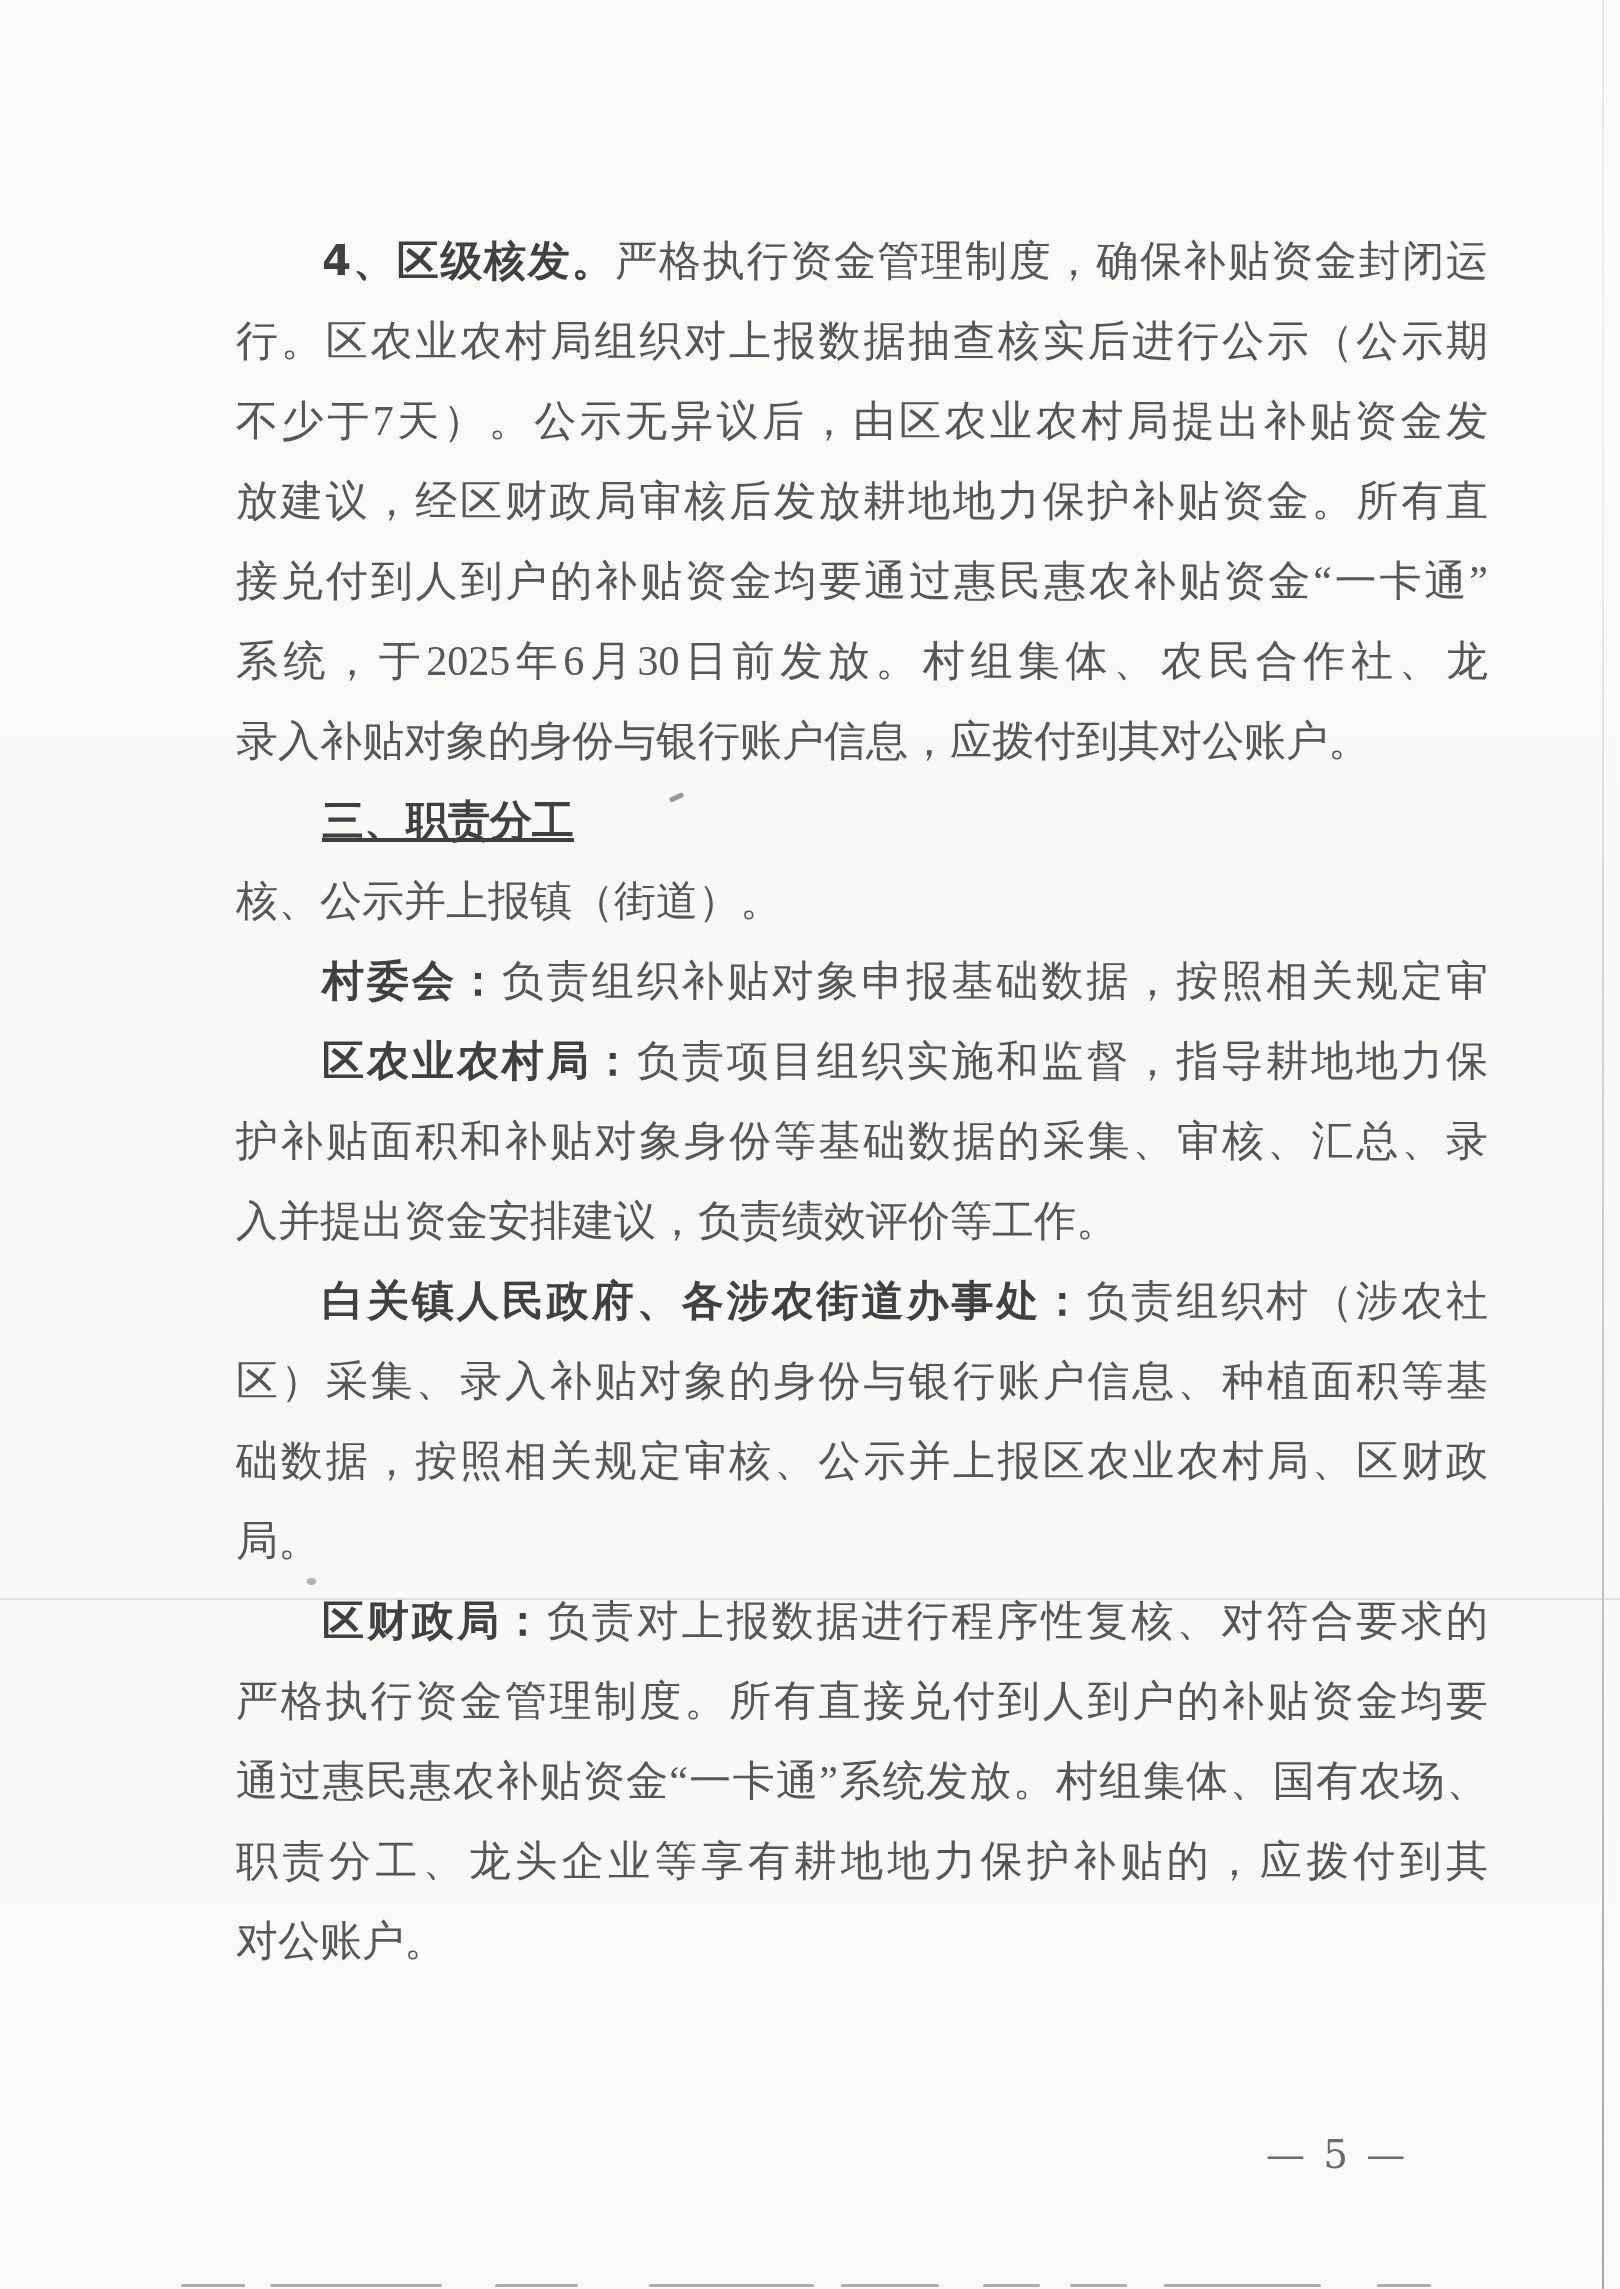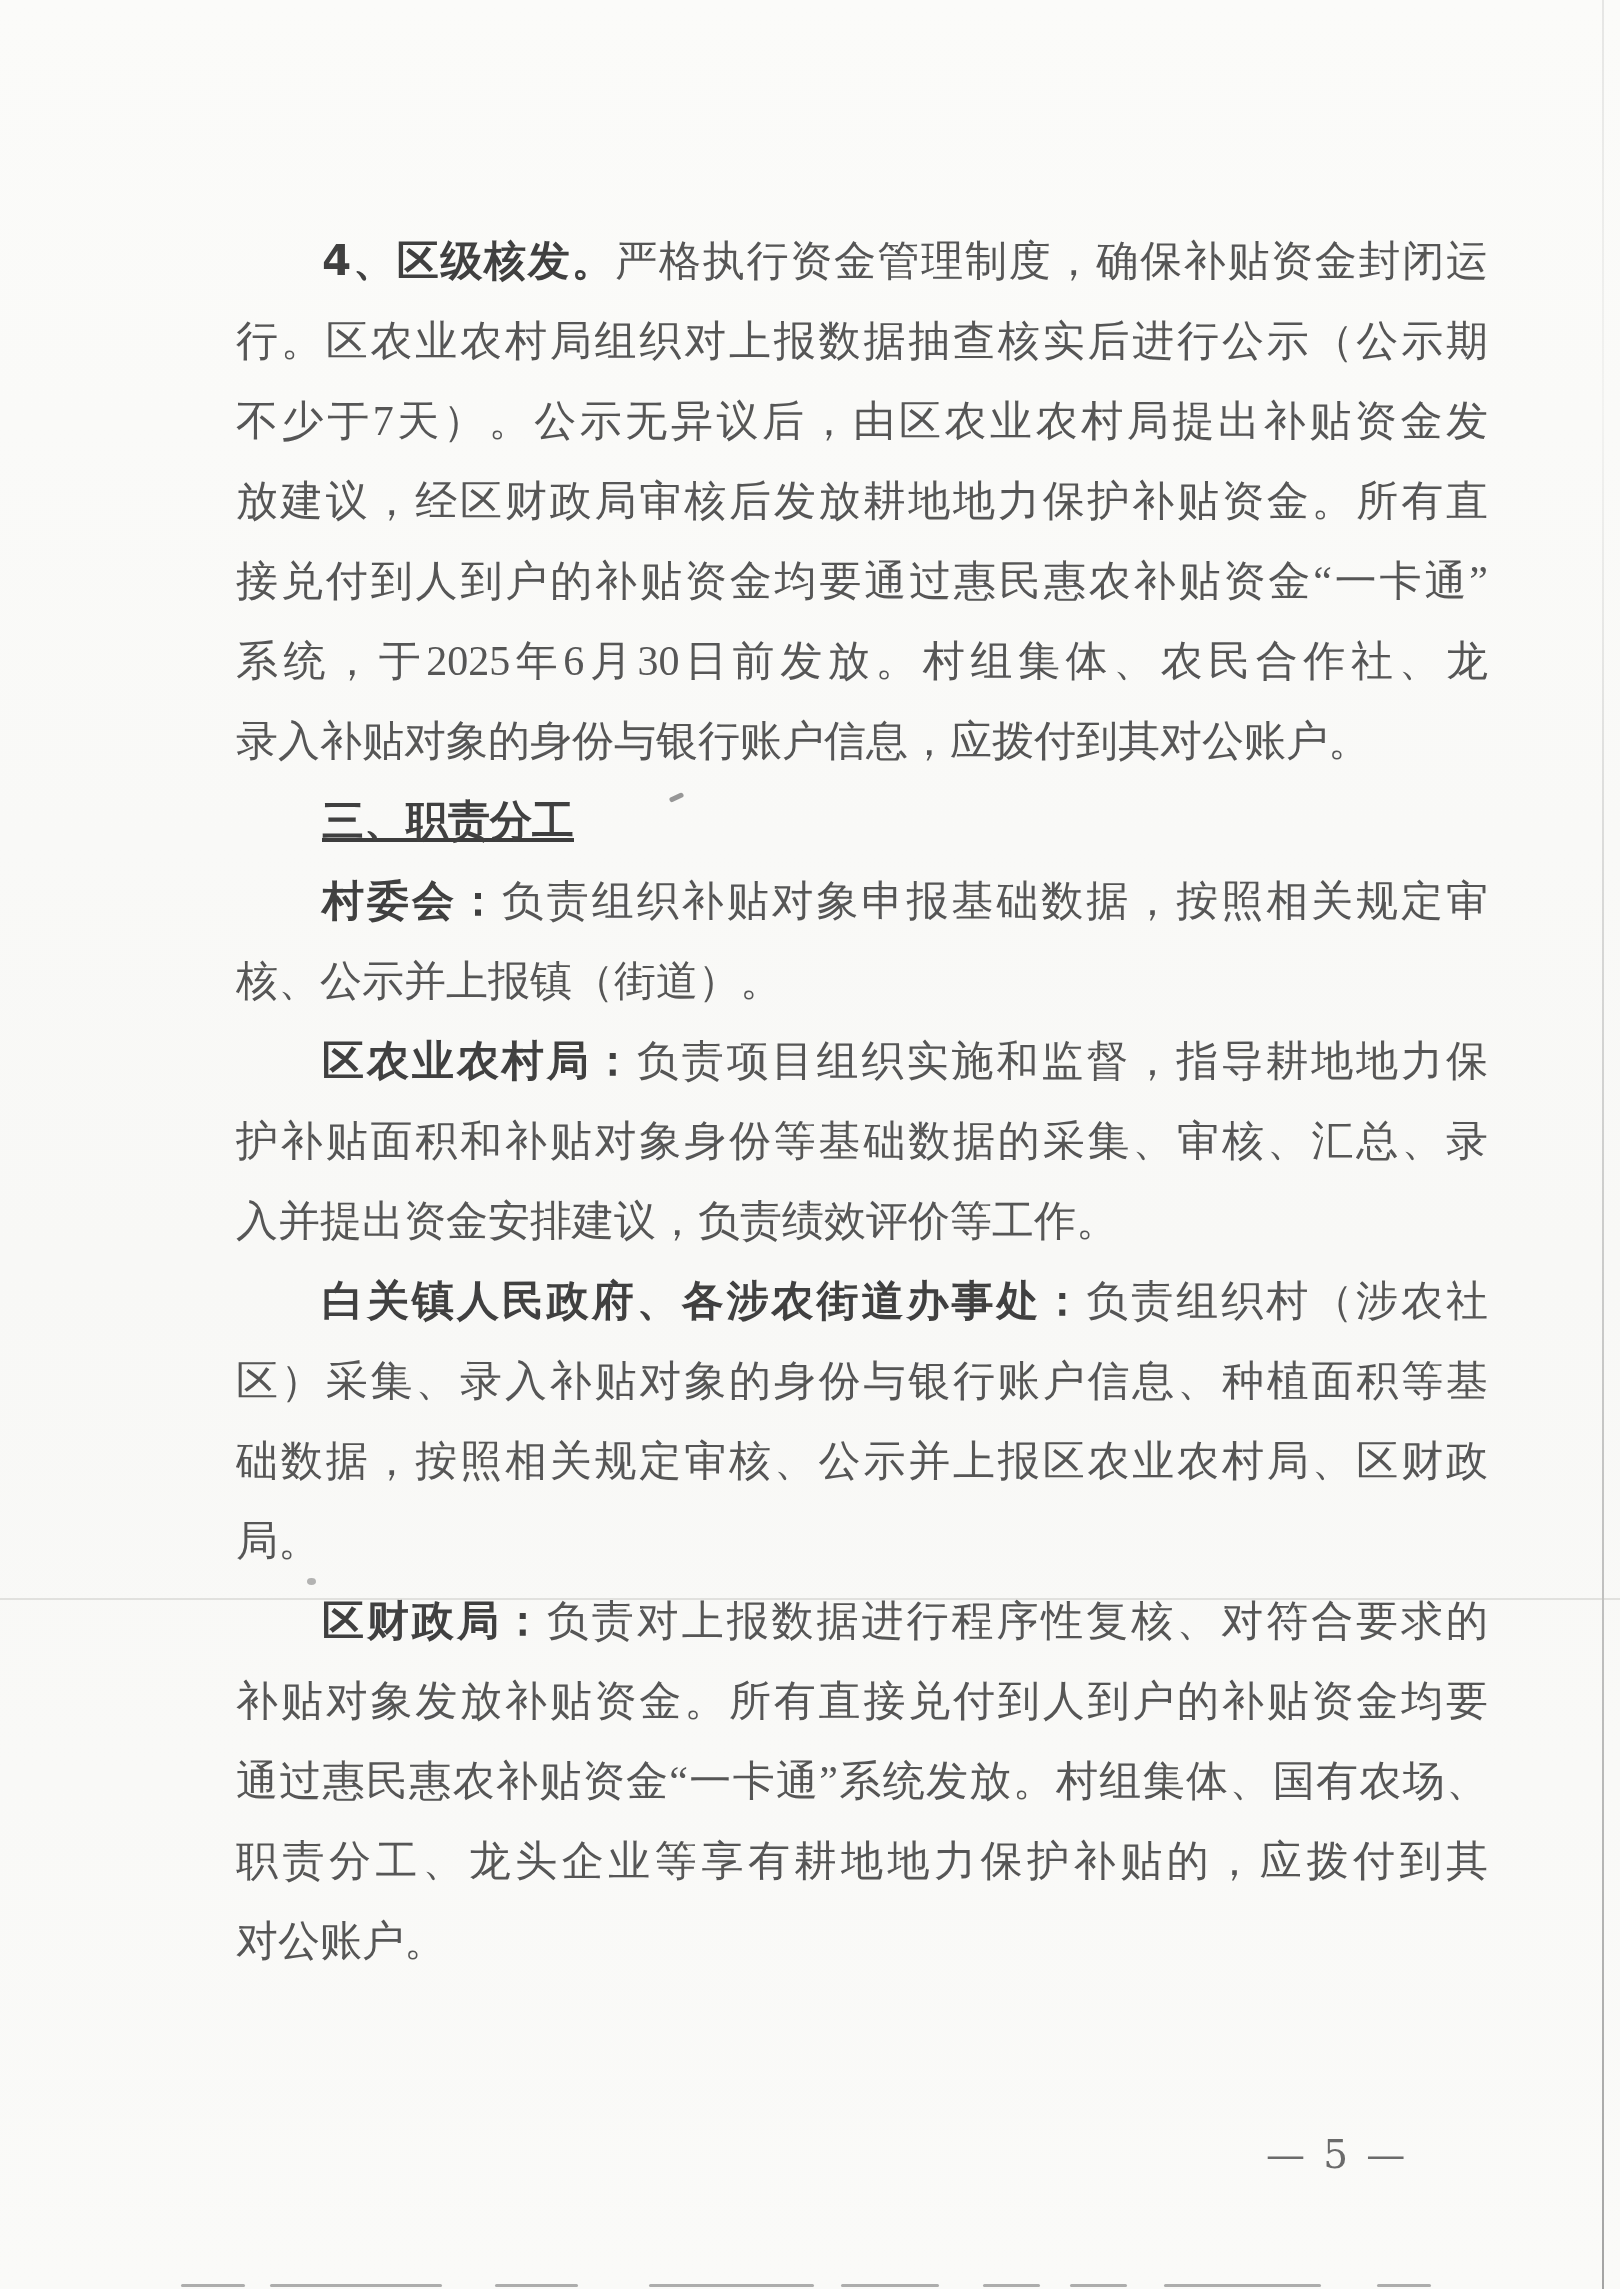--- a/index.html
+++ b/index.html
@@ -120,37 +120,37 @@
         <div class="line">不少于7天）。公示无异议后，由区农业农村局提出补贴资金发</div>
         <div class="line">放建议，经区财政局审核后发放耕地地力保护补贴资金。所有直</div>
         <div class="line">接兑付到人到户的补贴资金均要通过惠民惠农补贴资金“一卡通”</div>
         <div class="line">系统，于2025年6月30日前发放。村组集体、农民合作社、龙</div>
         <div class="line end">录入补贴对象的身份与银行账户信息，应拨付到其对公账户。</div>
       </div>
       <div class="para">
         <div class="line first end heading-line"><span class="lead">三、职责分工</span></div>
       </div>
       <div class="para">
+        <div class="line end">核、公示并上报镇（街道）。</div>
         <div class="line first"><span class="lead">村委会：</span>负责组织补贴对象申报基础数据，按照相关规定审</div>
-        <div class="line end">核、公示并上报镇（街道）。</div>
       </div>
       <div class="para">
         <div class="line first"><span class="lead">区农业农村局：</span>负责项目组织实施和监督，指导耕地地力保</div>
         <div class="line">护补贴面积和补贴对象身份等基础数据的采集、审核、汇总、录</div>
         <div class="line end">入并提出资金安排建议，负责绩效评价等工作。</div>
       </div>
       <div class="para">
         <div class="line first"><span class="lead">白关镇人民政府、各涉农街道办事处：</span>负责组织村（涉农社</div>
         <div class="line">区）采集、录入补贴对象的身份与银行账户信息、种植面积等基</div>
         <div class="line">础数据，按照相关规定审核、公示并上报区农业农村局、区财政</div>
         <div class="line end">局。</div>
       </div>
       <div class="para">
         <div class="line first"><span class="lead">区财政局：</span>负责对上报数据进行程序性复核、对符合要求的</div>
-        <div class="line">补贴对象发放补贴资金。所有直接兑付到人到户的补贴资金均要</div>
+        <div class="line">严格执行资金管理制度。所有直接兑付到人到户的补贴资金均要</div>
         <div class="line">通过惠民惠农补贴资金“一卡通”系统发放。村组集体、国有农场、</div>
         <div class="line">职责分工、龙头企业等享有耕地地力保护补贴的，应拨付到其</div>
         <div class="line end">对公账户。</div>
       </div>
     </div>
 
   <div class="page-number">— 5 —</div>
 
   <div class="vline"></div>
   <div class="fold"></div>

